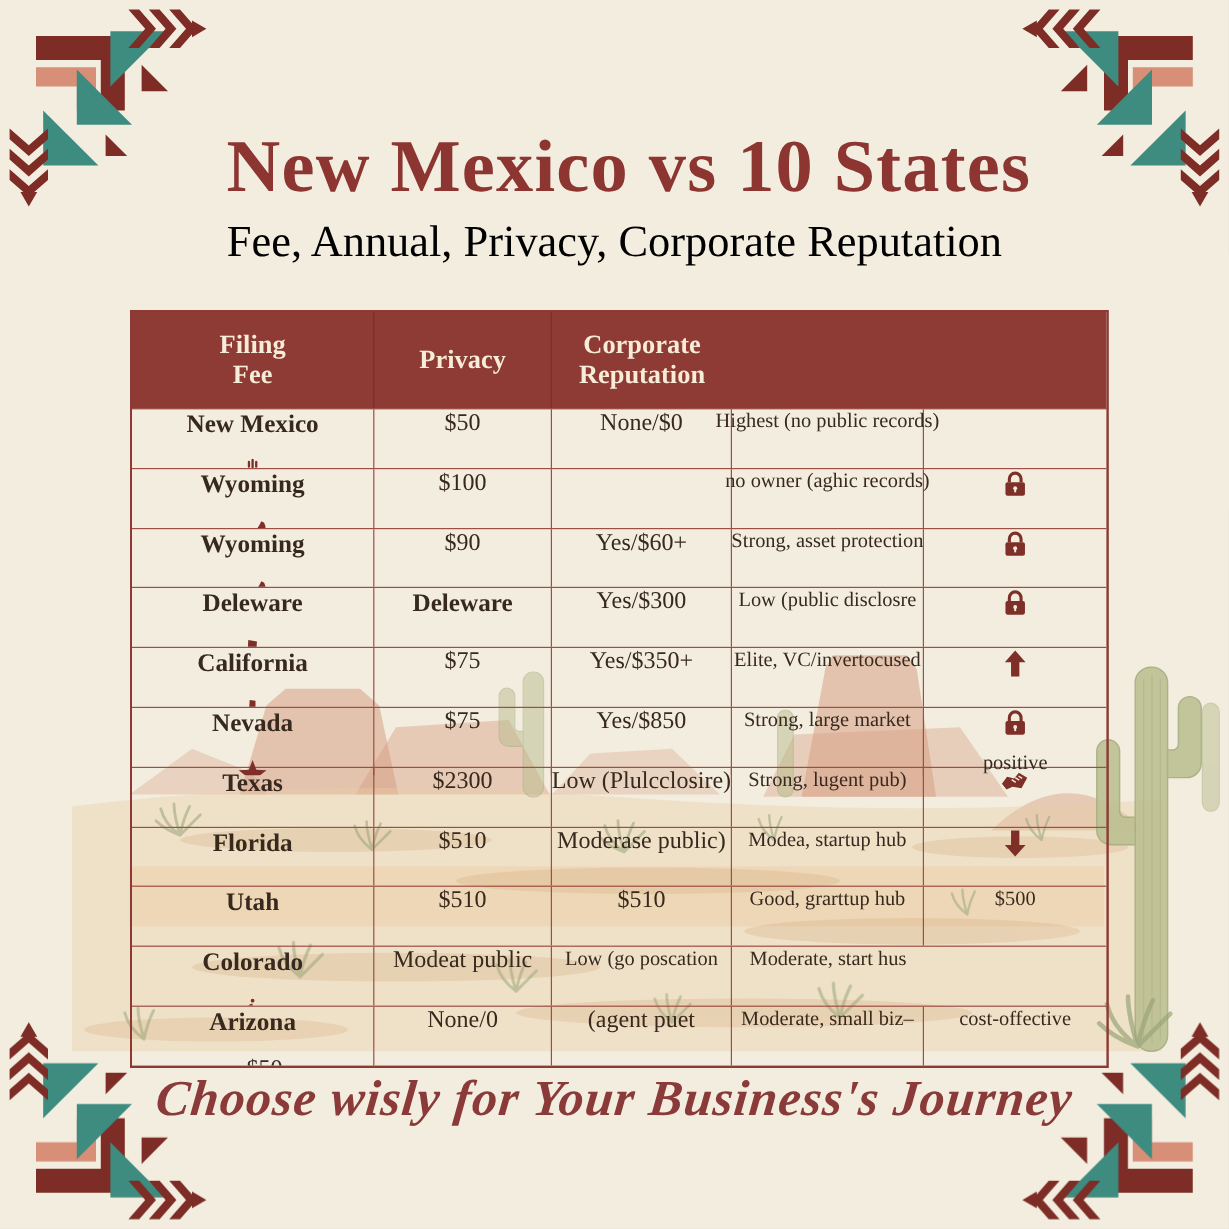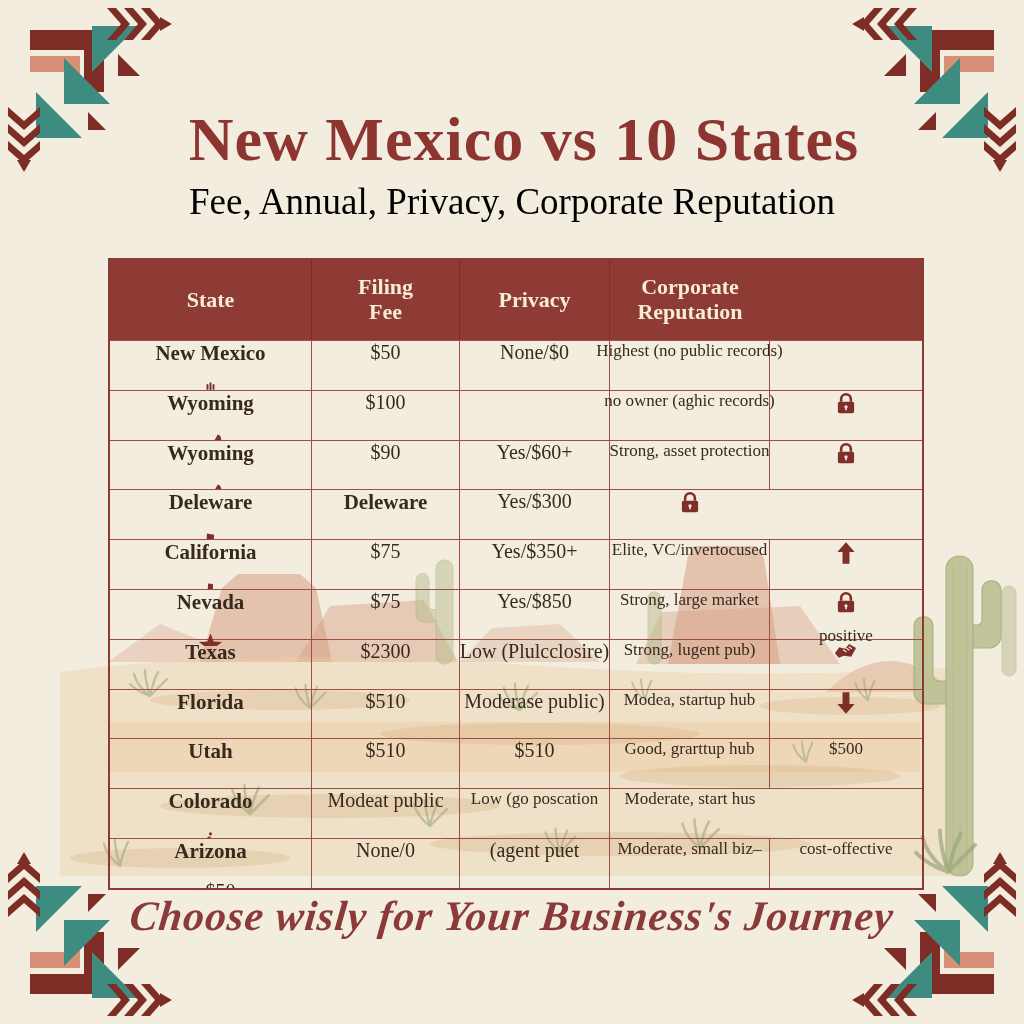--- a/index.html
+++ b/index.html
@@ -241,21 +241,20 @@
           <path d="M17 160 L24 172 L31 160 Z"></path>
       </g>
     </g>
   </svg>
 
   <div class="title">New Mexico vs 10 States</div>
   <div class="subtitle">Fee, Annual, Privacy, Corporate Reputation</div>
 
   <div class="tablewrap">
     <div class="tr head">
-        <div class="th">State</div>
         <div class="th">Filing
 Fee</div>
         <div class="th">Privacy</div>
         <div class="th">Corporate
 Reputation</div>
       </div>
     <div id="tbody">
         <div class="tr body-row r0">
           <div class="td c0">
             <span>New Mexico</span>
@@ -323,20 +322,21 @@
           <div class="td c0">
             <span>Deleware</span>
             <span class="ico">
               <svg viewBox="0 0 24 24">
                 <path fill="currentColor" d="M9 2 L15 3 L14.5 10 L19 16.5 L19 22 L13 21.5 L8.5 13 Z"></path>
               </svg>
             </span>
           </div>
           <div class="td c1">Deleware</div>
           <div class="td c2">Yes/$300</div>
+          <div class="td c3">Low (public disclosre</div>
           <div class="td c4">
             <span class="ico">
               <svg viewBox="0 0 24 24">
                 <path d="M7.5 10V7.5a4.5 4.5 0 0 1 9 0V10" fill="none" stroke="currentColor" stroke-width="2.4"></path>
                 <rect x="4.5" y="10" width="15" height="10.5" rx="1.6" fill="currentColor"></rect>
                 <circle cx="12" cy="14.6" r="1.5" fill="#f3eddf"></circle>
                 <rect x="11.25" y="14.8" width="1.5" height="3" fill="#f3eddf"></rect>
               </svg>
             </span>
           </div>

